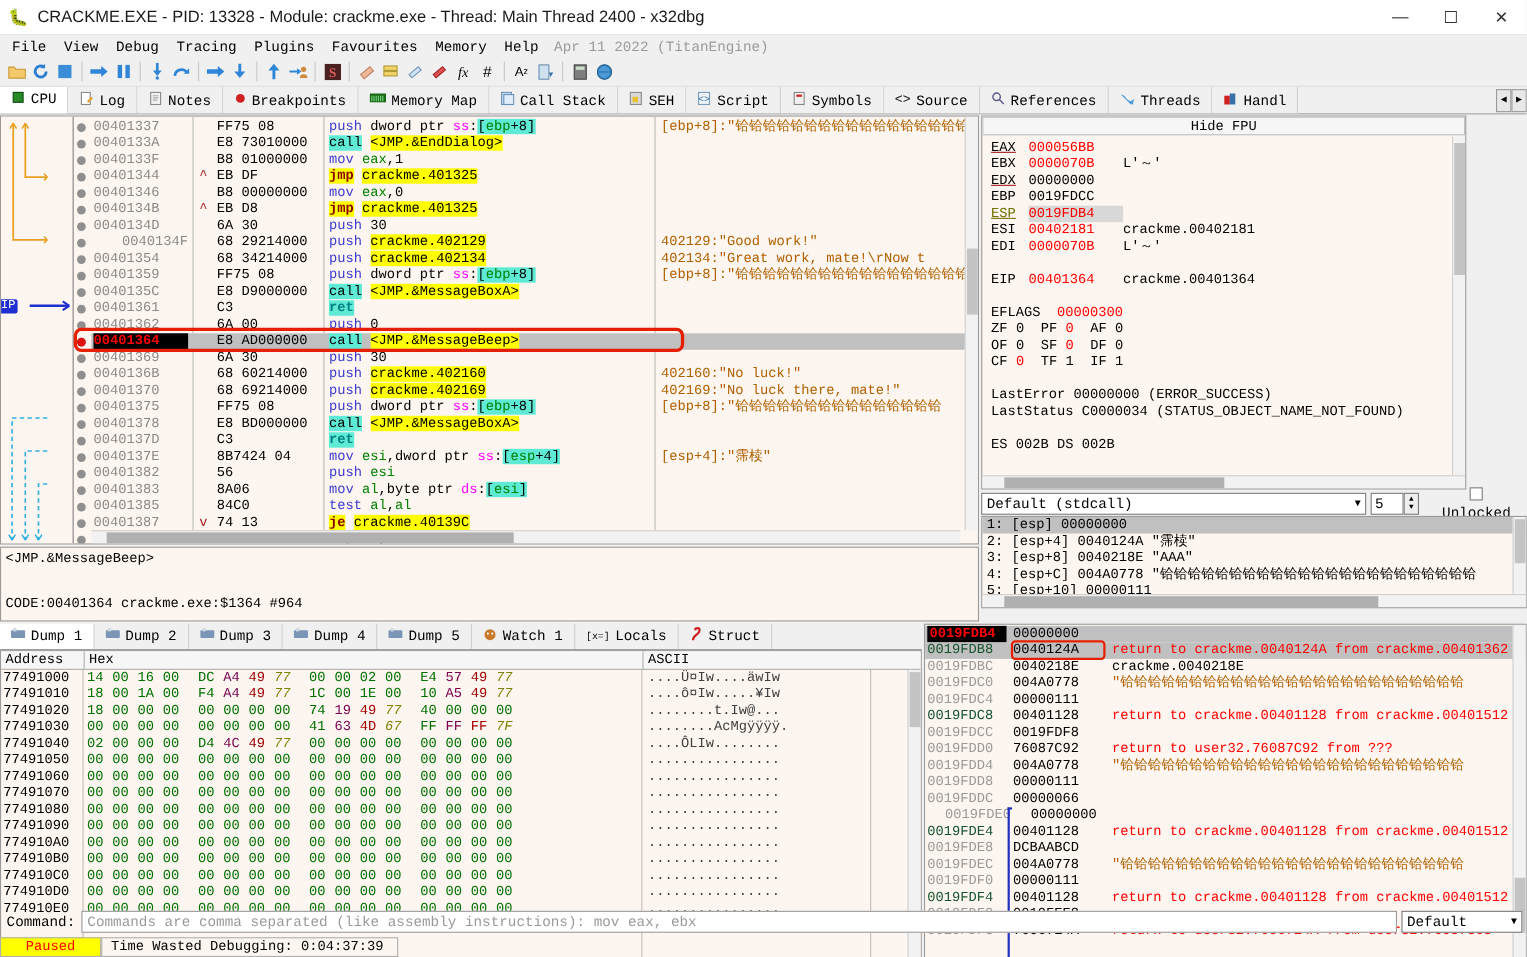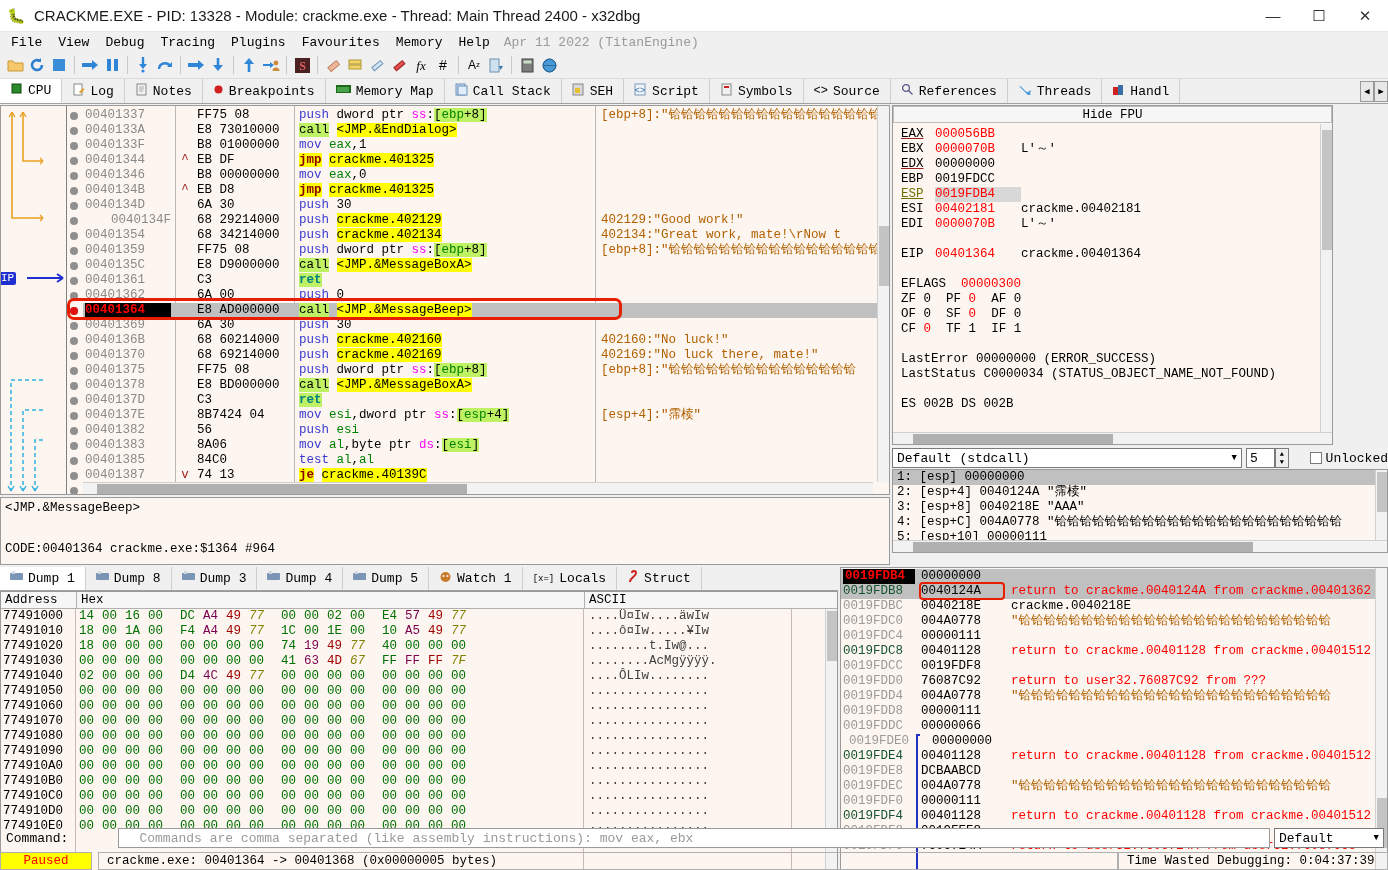--- a/index.html
+++ b/index.html
@@ -52,21 +52,21 @@
   .bpdot { position:absolute; left:3px; top:4px; width:8px; height:8px; border-radius:50%;
            background:#8f8f8f; }
   .addr { position:absolute; left:84px; width:86px; color:#8a8a8a; }
   .addr.cur { color:#ff0000; background:#000; font-weight:bold; }
   .jarrow { position:absolute; left:176px; width:16px; color:#a02020; text-align:center;}
   .bytes { position:absolute; left:196px; color:#000; }
   .mnem { position:absolute; left:298px; }
   .cmt  { position:absolute; left:600px; color:#b06000; }
   .sep-v { position:absolute; top:0; width:1px; height:100%; background:#b9b9b9;}
   .hl-yellow { background:#ffff00; }
-  .hl-cyan   { background:#bef264; }
+  .hl-cyan   { background:#5eead4; }
   .kw-push { color:#3a3ad0; } .kw-reg{color:#008000;}
   .kw-jmp  { color:#8b0000; font-weight:bold;}
   .kw-ret  { color:#008080; font-weight:bold;}
   .kw-seg  { color:#ff00ff; }
   .selrow  { position:absolute; left:82px; right:0; height:15px; background:#c0c0c0; }
   .redbox  { position:absolute; border:3px solid #e81e00; border-radius:7px; pointer-events:none;}
   .ipbadge { position:absolute; background:#2030d0; color:#fff; font-size:11px; line-height:13px;
              padding:0 2px; border-radius:2px; font-family:"Liberation Mono",monospace;}
 
   
@@ -95,21 +95,21 @@
   
   #argsbar { position:absolute; left:892px; top:342px; width:496px; height:22px; display:flex;
              align-items:center; font-family:"Liberation Mono", monospace; font-size:13px;}
   #ccsel { flex:0 0 350px; height:20px; border:1px solid #7a7a7a; background:#fff;
            display:flex; align-items:center; padding:0 4px; position:relative;}
   #ccsel .caret { position:absolute; right:4px; font-size:9px;}
   #spin { width:30px; height:20px; border:1px solid #7a7a7a; background:#fff; margin-left:4px;
           display:flex; align-items:center; padding-left:3px;}
   #spinb { width:14px; height:20px; border:1px solid #7a7a7a; background:#eee; display:flex;
            flex-direction:column; align-items:center; justify-content:center; font-size:7px;}
-  #unlocked { margin-left:21px; display:flex; align-items:center; gap:4px;}
+  #unlocked { margin-left:21px; display:flex; align-items:center; gap:4px;flex-direction:column;}
   .cbox { width:12px; height:12px; border:1px solid #7a7a7a; background:#fff;}
   #args { position:absolute; left:892px; top:364px; width:496px; height:84px;
           background:#fdf6f0; border:1px solid #9a9a9a; overflow:hidden;
           font-family:"Liberation Mono", monospace; font-size:12.5px;}
   #args .arow { height:15px; line-height:15px; white-space:nowrap; padding-left:4px;}
   #args .arow.sel { background:#c0c0c0; }
   .astr { color:#000; }
 
   
   #dumptabs { position:absolute; left:0; top:462px; width:838px; height:24px; display:flex;
@@ -147,21 +147,21 @@
   .sval  { position:absolute; left:80px; width:82px; color:#000; }
   .scmt  { position:absolute; left:170px; color:#ff0000; }
   .scmt.blk { color:#000; }
   .scmt.cn  { color:#b06000; }
 
   
   #cmdbar { position:absolute; left:0; top:826px; width:1388px; height:24px; display:flex;
             align-items:center; font-family:"Liberation Mono", monospace; font-size:13px;}
   #cmdlabel { padding:0 6px; white-space:nowrap;}
   #cmdinput { flex:1; height:20px; border:1px solid #9a9a9a; background:#fff; color:#9a9a9a;
-              padding:0 20px; line-height:19px; overflow:hidden;margin-left:44px;}
+              padding:0 4px; line-height:19px; overflow:hidden;}
   #cmdsel { width:110px; height:20px; border:1px solid #7a7a7a; background:#fff; margin-left:4px;
             margin-right:4px; display:flex; align-items:center; padding:0 4px; position:relative;}
   #cmdsel .caret{ position:absolute; right:4px; font-size:9px;}
 
   
   #statusbar { position:absolute; left:0; top:852px; width:1388px; height:18px; display:flex;
                align-items:stretch; font-family:"Liberation Mono", monospace; font-size:12.5px;}
   #st-paused { width:92px; background:#ffff00; color:#ff0000; display:flex; align-items:center;
                justify-content:center; border:1px solid #b0b0b0;}
   #st-msg { flex:1; border:1px solid #b0b0b0; padding-left:8px; display:flex; align-items:center;
@@ -753,21 +753,21 @@
             <rect x="0" y="2" width="13" height="7" rx="1" fill="#7a95b5"></rect>
             <rect x="2" y="0" width="3" height="3" fill="#d0d8e0"></rect>
           </svg></span>
       <span>Dump 1</span>
       </div>
     <div class="dtab">
       <span><svg width="13" height="11" viewBox="0 0 13 11">
             <rect x="0" y="2" width="13" height="7" rx="1" fill="#7a95b5"></rect>
             <rect x="2" y="0" width="3" height="3" fill="#d0d8e0"></rect>
           </svg></span>
-      <span>Dump 8</span>
+      <span>Dump 2</span>
       </div>
     <div class="dtab">
       <span><svg width="13" height="11" viewBox="0 0 13 11">
             <rect x="0" y="2" width="13" height="7" rx="1" fill="#7a95b5"></rect>
             <rect x="2" y="0" width="3" height="3" fill="#d0d8e0"></rect>
           </svg></span>
       <span>Dump 3</span>
       </div>
     <div class="dtab">
       <span><svg width="13" height="11" viewBox="0 0 13 11">
@@ -945,21 +945,21 @@
         <div class="srow" style="position: absolute; left: 0px; right: 0px; top: 136px;">
           <span class="saddr">0019FDD8</span>
           <span class="sval">00000111</span>
           <span class="scmt"></span>
         </div>
         <div class="srow" style="position: absolute; left: 0px; right: 0px; top: 151px;">
           <span class="saddr">0019FDDC</span>
           <span class="sval">00000066</span>
           <span class="scmt"></span>
         </div>
-        <div class="srow" style="position: absolute; left: 0px; right: 0px; top: 166px; text-align: center;">
+        <div class="srow" style="position: absolute; left: 16px; right: 0px; top: 166px;">
           <span class="saddr">0019FDE0</span>
           <span class="sval">00000000</span>
           <span class="scmt"></span>
         </div>
         <div class="srow" style="position: absolute; left: 0px; right: 0px; top: 181px;">
           <span class="saddr red">0019FDE4</span>
           <span class="sval">00401128</span>
           <span class="scmt">return to crackme.00401128 from crackme.00401512</span>
         </div>
         <div class="srow" style="position: absolute; left: 0px; right: 0px; top: 196px;">
@@ -1006,15 +1006,14 @@
   <div id="cmdlabel">Command:</div>
   <div id="cmdinput">Commands are comma separated (like assembly instructions): mov eax, ebx</div>
   <div id="cmdsel">
     <span>Default</span>
     <span class="caret">▼</span>
   </div>
 </div>
 
 <div id="statusbar">
   <div id="st-paused">Paused</div>
-  <div id="st-msg">crackme.exe: 00401364 -&gt; 00401368 (0x00000005 bytes)</div>
   <div id="st-time">Time Wasted Debugging: 0:04:37:39</div>
 </div>
 
 </body></html>

